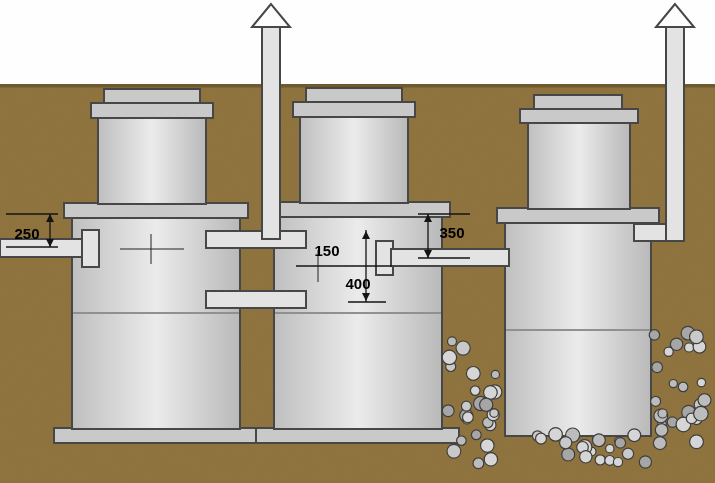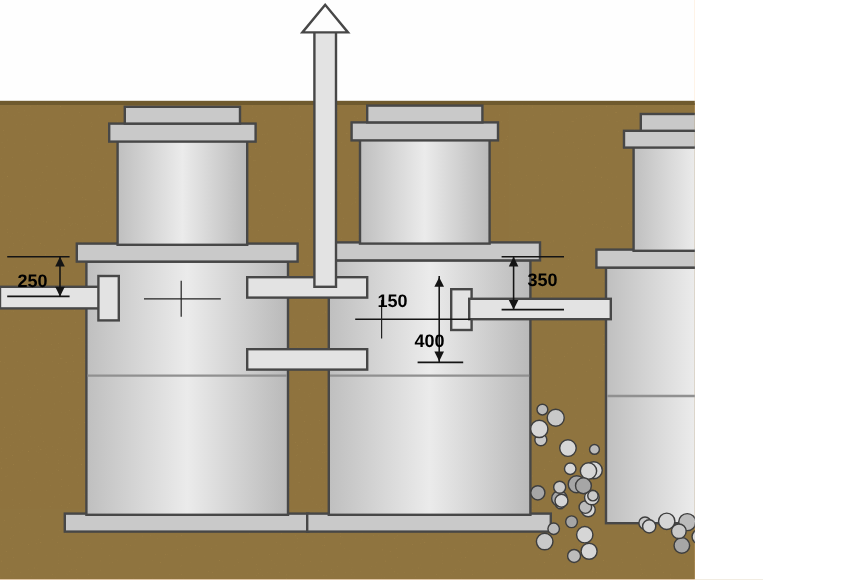--- a/index.html
+++ b/index.html
@@ -1,16 +1,16 @@
 <!DOCTYPE html>
 <html><head>
 <meta charset="utf-8">
 <style>
   html,body{margin:0;padding:0;background:#fff;}
-  .stage{position:relative;width:579px;height:483px;overflow:hidden;background:#fdba74;}
+  .stage{position:relative;width:715px;height:483px;overflow:hidden;background:#ef4444;}
   svg{display:block;}
   .dim-text{font-family:"Liberation Sans",sans-serif;font-size:15px;font-weight:bold;fill:#000;}
   .outline{stroke:#474747;stroke-width:2;}
   .pipe{fill:#e3e3e3;stroke:#474747;stroke-width:2;}
   .slab{fill:#c9c9c9;stroke:#474747;stroke-width:2;}
   .dimline{stroke:#141414;stroke-width:1.3;fill:none;}
   .centerline{stroke:#222;stroke-width:1;fill:none;}
 </style>
 </head>
 <body>

